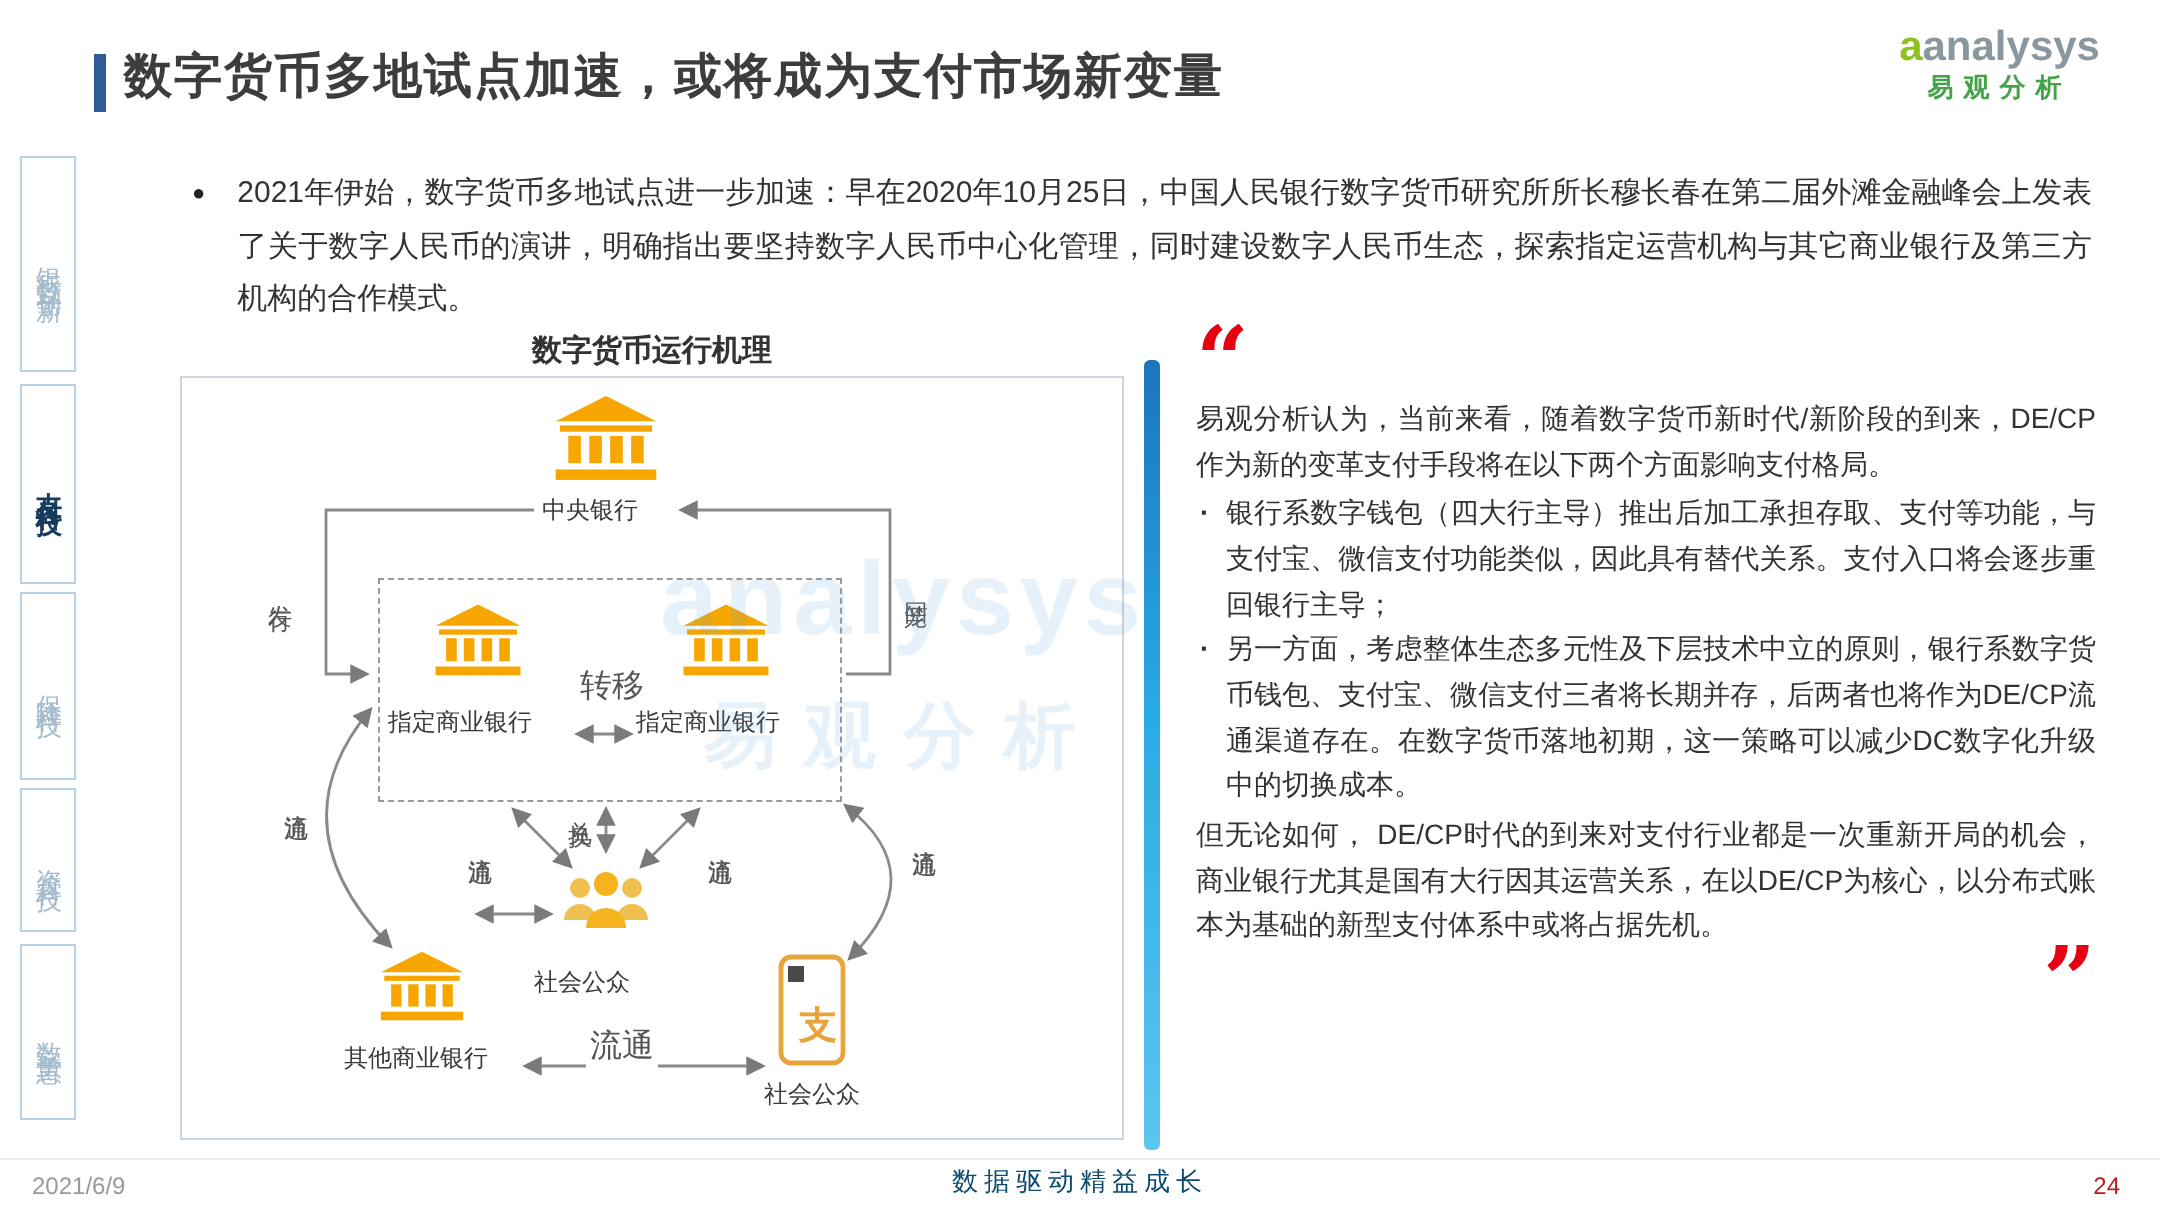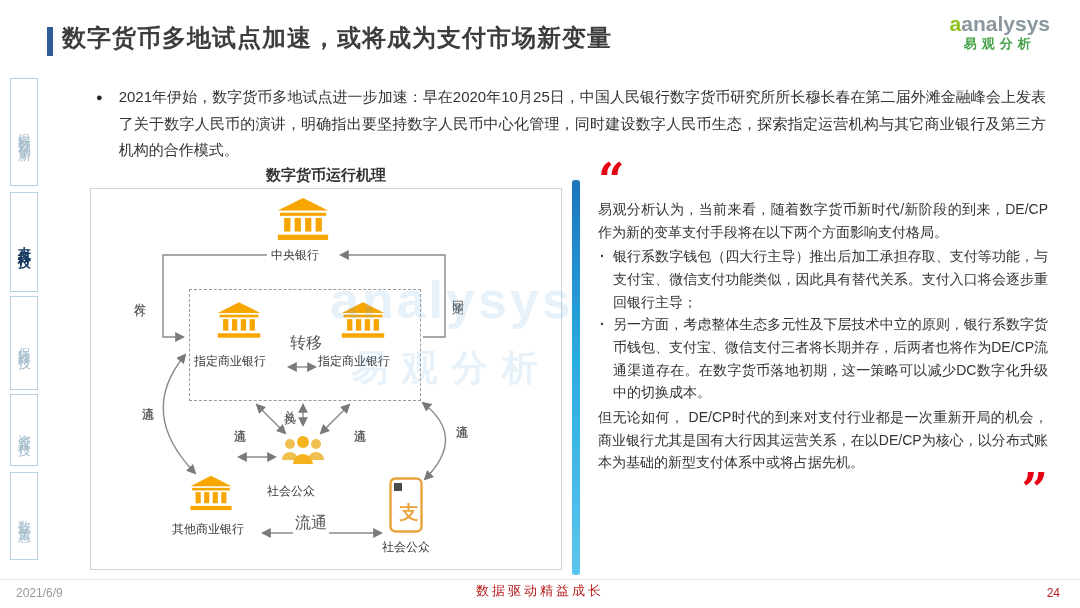--- a/index.html
+++ b/index.html
@@ -49,21 +49,21 @@
   .quote.close { text-align:right; height:30px; margin-top:4px; }
   .analysis .lead, .analysis .conclusion { font-size:14px; line-height:1.62; text-align:justify; color:#333; }
   .analysis .lead { margin-top:6px; }
   .analysis ul { list-style:none; margin:2px 0; }
   .analysis li { position:relative; font-size:14px; line-height:1.62; text-align:justify; color:#333; padding-left:15px; }
   .li-dot { position:absolute; left:2px; top:0; font-weight:bold; color:#333; }
 
   
   .footer-rule { position:absolute; left:0; right:0; bottom:28px; border-top:1px solid #ececec; }
   .footer-date { position:absolute; left:16px; bottom:8px; font-size:12px; color:#999; }
-  .footer-slogan { position:absolute; left:0; right:0; bottom:8px; text-align:center; font-size:13px; color:#b91c1c; letter-spacing:3px; }
+  .footer-slogan { position:absolute; left:0; right:0; bottom:8px; text-align:center; font-size:13px; color:#0c4a6e; letter-spacing:3px; }
   .footer-page { position:absolute; right:20px; bottom:8px; font-size:12px; color:#b91c1c; }
 
   
   .watermark { position:absolute; left:330px; top:270px; z-index:3; pointer-events:none; text-align:center;
     color:rgba(100,170,220,0.16); font-weight:bold; }
   .watermark .wm1 { font-size:52px; letter-spacing:3px; display:block; }
   .watermark .wm2 { font-size:36px; letter-spacing:14px; display:block; margin-top:14px; }
 </style>
 </head>
 <body>

